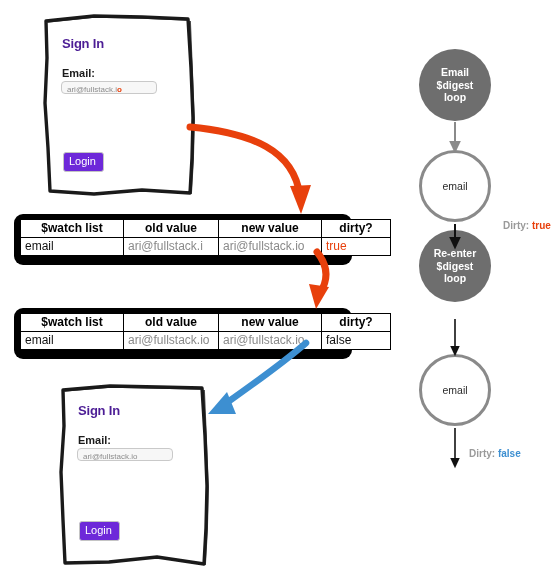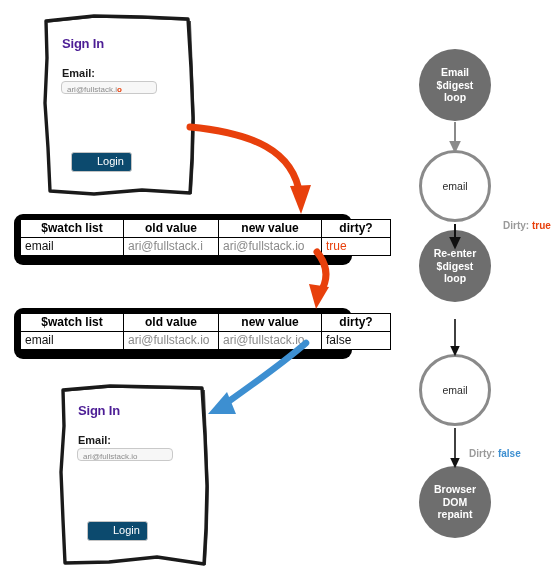--- a/index.html
+++ b/index.html
@@ -70,29 +70,28 @@
     white-space: nowrap;
     overflow: hidden;
   }
   .card-input .typed-tail {
     color: #e8400c;
     font-weight: bold;
   }
   .card-btn {
     position: absolute;
     box-sizing: border-box;
-    background: #0c4a6e;
+    background: #6d28d9;
     border: 1px solid #c4c4c4;
     border-radius: 3px;
     color: #ffffff;
     font-size: 11px;
     line-height: 15px;
     text-align: center;
-    padding: 1px 7px 2px 25px;
-    margin-left: 8px;
+    padding: 1px 7px 2px 5px;
   }
 
   
   .watch-table {
     position: absolute;
     box-sizing: border-box;
     background: #000000;
     border-radius: 9px;
     padding: 5px 6px 9px 6px;
   }
@@ -266,27 +265,20 @@
       <span>loop</span>
     </div>
   </div>
 
   <div class="node node-open" style="left:419px; top:354px; width:72px; height:72px;">
     <div>
       <span>email</span>
     </div>
   </div>
 
-  <div class="node node-filled" style="left:419px; top:466px; width:72px; height:72px;">
-    <div>
-      <span>Browser</span>
-      <span>DOM</span>
-      <span>repaint</span>
-    </div>
-  </div>
 
   <div class="dirty-label" style="left:471px; top:220px;padding-left:32px;">
     <span>Dirty:</span>
     <span class="val-true">true</span>
   </div>
 
   <div class="dirty-label" style="left:469px; top:428px;margin-top:20px;">
     <span>Dirty:</span>
     <span class="val-false">false</span>
   </div>

